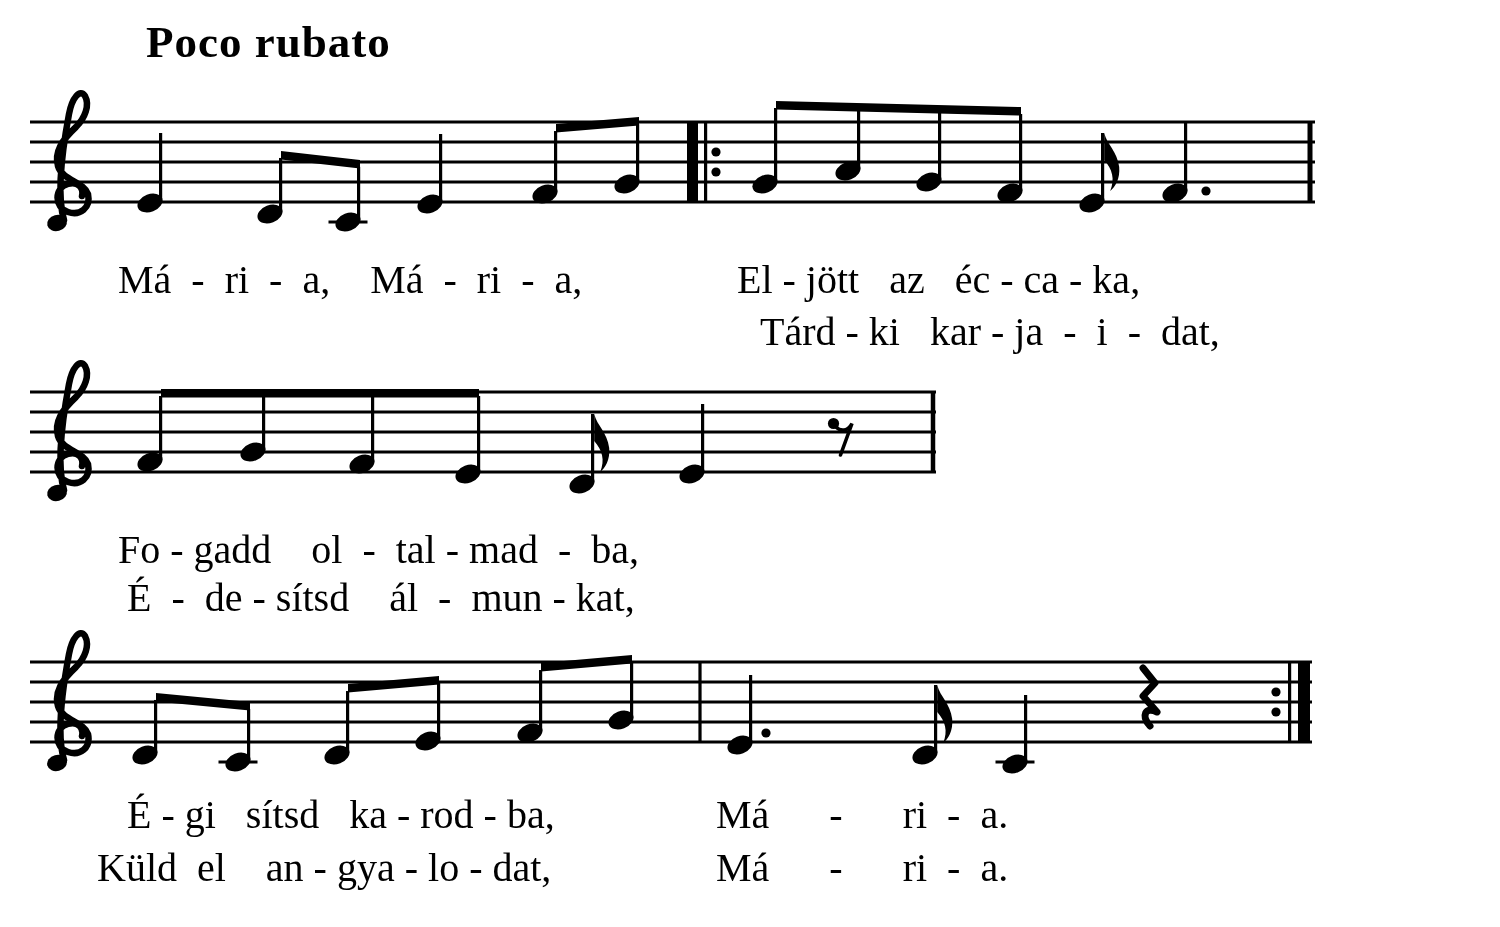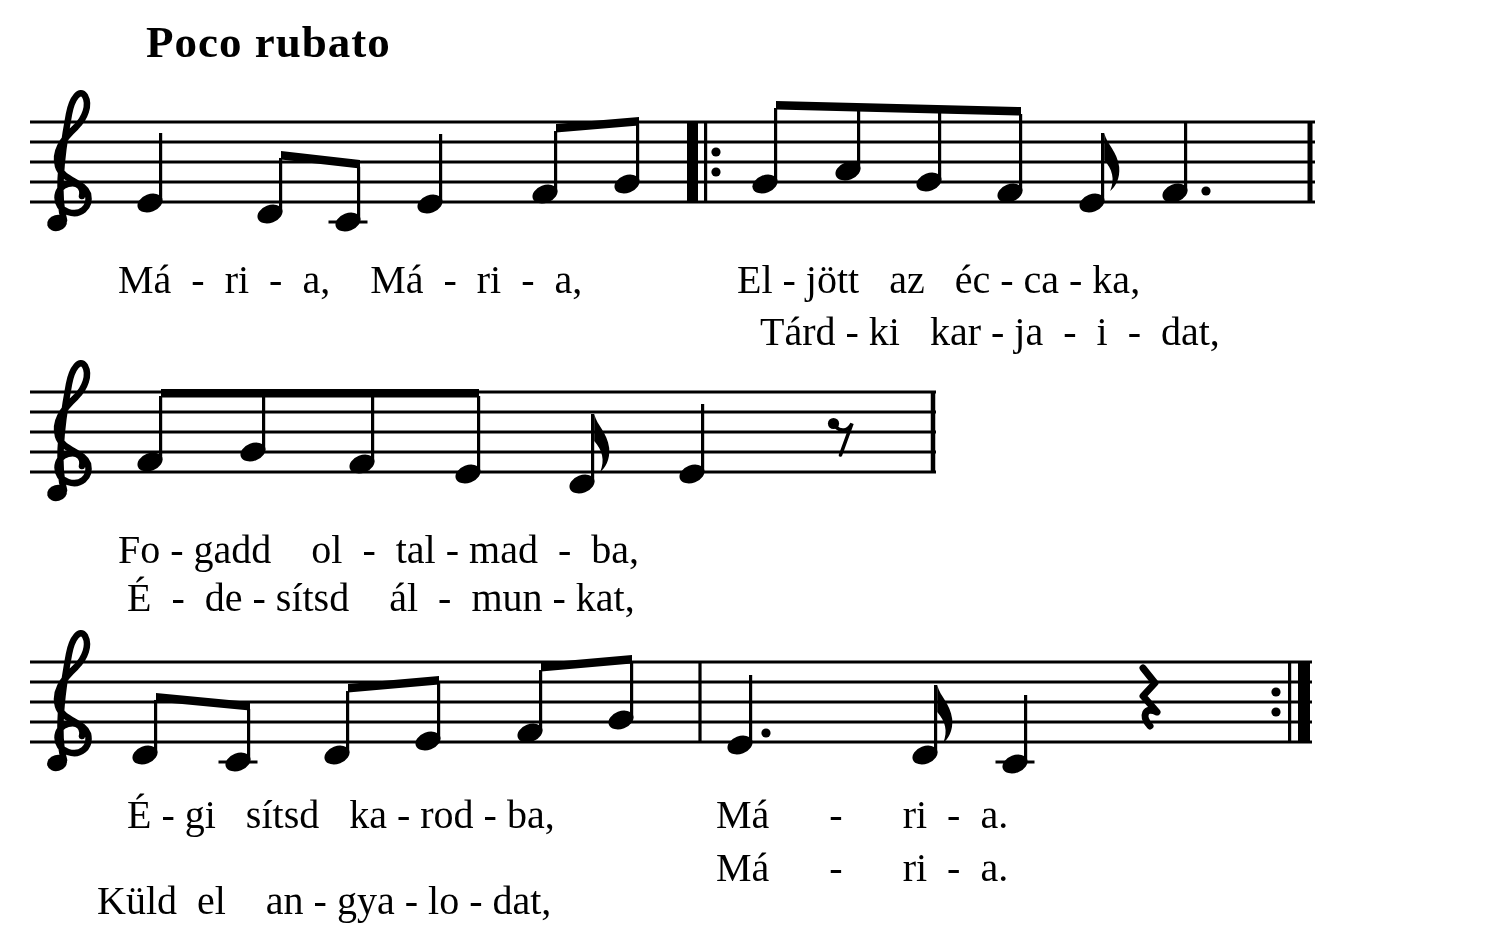--- a/index.html
+++ b/index.html
@@ -197,16 +197,16 @@
     </svg>
   <div class="tempo">Poco rubato</div>
   <div class="lyrics-layer">
       <span class="lyric" style="top: 248px; left: 118px;">Má  -  ri  -  a,    Má  -  ri  -  a,</span>
       <span class="lyric" style="top: 248px; left: 737px; text-align: center;">El - jött   az   éc - ca - ka,</span>
       <span class="lyric" style="top: 300px; left: 716px; margin-left: 44px;">Tárd - ki   kar - ja  -  i  -  dat,</span>
       <span class="lyric" style="top: 566px; left: 127px;">É  -  de - sítsd    ál  -  mun - kat,</span>
       <span class="lyric" style="top: 518px; left: 118px;">Fo - gadd    ol  -  tal - mad  -  ba,</span>
       <span class="lyric" style="top: 783px; left: 127px;">É - gi   sítsd   ka - rod - ba,</span>
       <span class="lyric" style="top: 783px; left: 716px;">Má      -      ri  -  a.</span>
-      <span class="lyric" style="top: 836px; left: 97px; margin-top: 33px;">Küld  el    an - gya - lo - dat,</span>
+      <span class="lyric" style="top: 836px; left: 97px;">Küld  el    an - gya - lo - dat,</span>
       <span class="lyric" style="top: 836px; left: 716px;">Má      -      ri  -  a.</span>
     </div>
 </div>
 
 </body></html>

